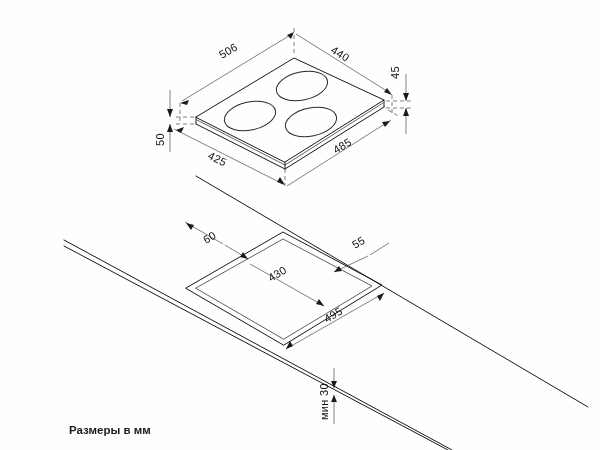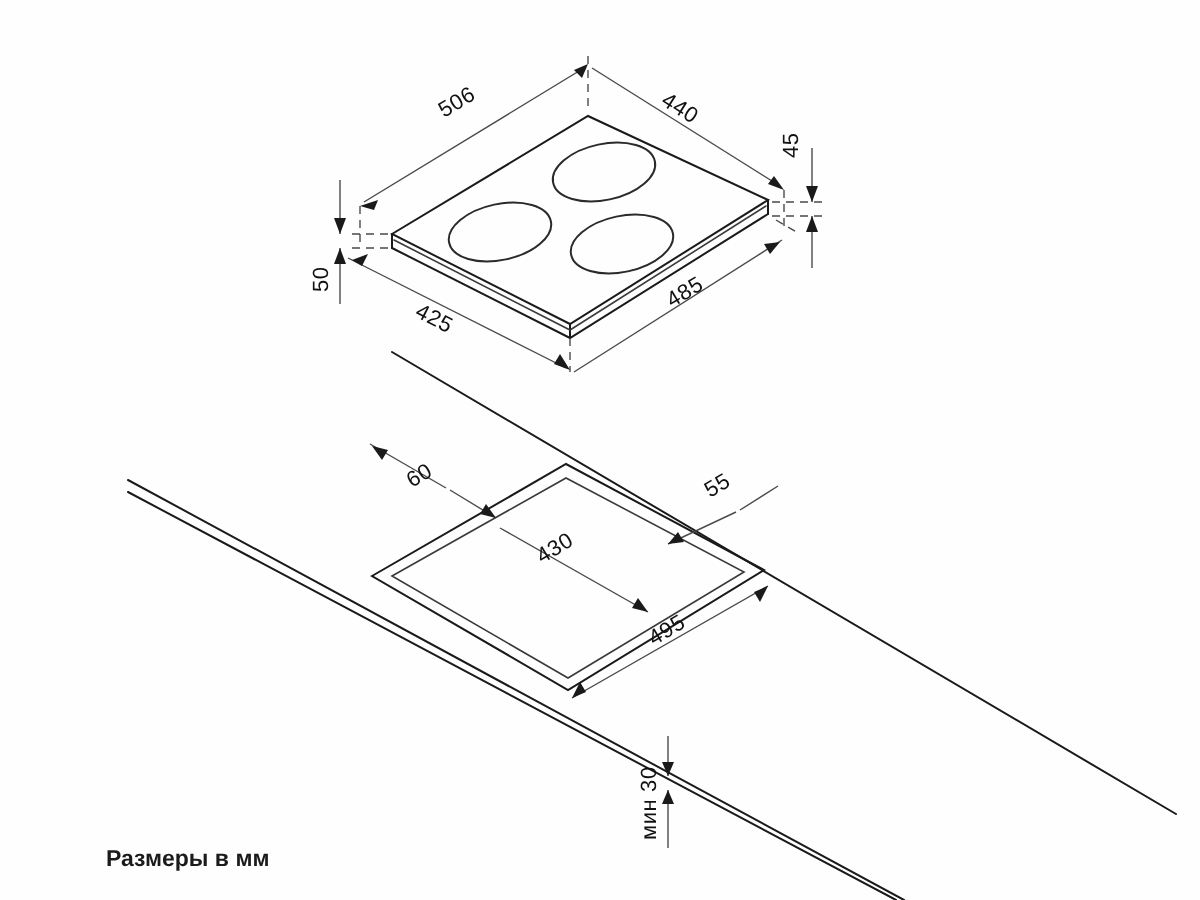--- a/index.html
+++ b/index.html
@@ -64,21 +64,21 @@
   }
   .caption {
     position: absolute;
     font-family: "Liberation Sans", sans-serif;
     font-size: 11.5px;
     font-weight: bold;
     color: #1b1b1b;
     white-space: nowrap;
   }
   #caption-note {
-    left: 53px;
+    left: 69px;
     top: 424px;
   }
 </style>
 </head>
 <body>
 
 <div id="drawing-root">
 
   <svg id="technical-drawing" viewBox="0 0 600 450">
 

